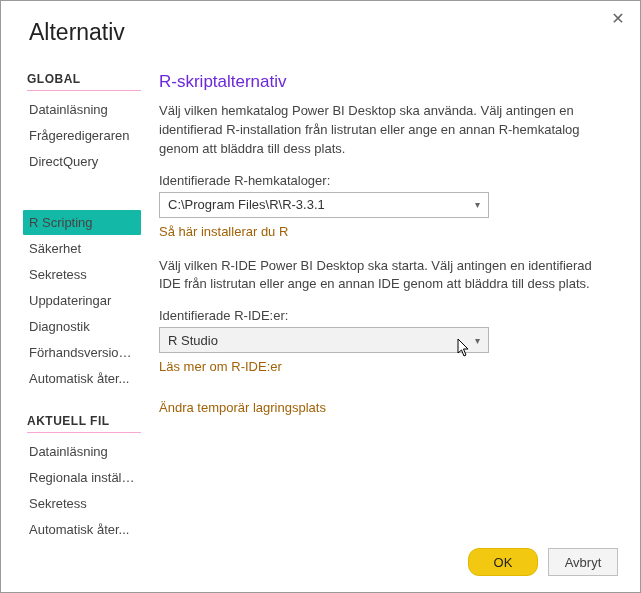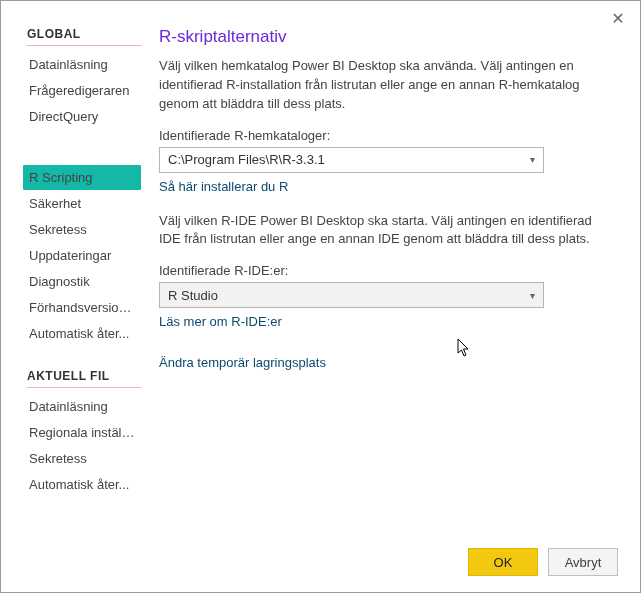--- a/index.html
+++ b/index.html
@@ -10,36 +10,37 @@
   .body { display: flex; flex-direction: row; padding: 26px 0 0 0; height: calc(100% - 110px); }
   .sidebar { width: 140px; padding-left: 26px; }
   .section-head { font-size: 12px; color: #333; letter-spacing: 0.5px; font-weight: 600; border-bottom: 1px solid #f9a8d4; padding-bottom: 4px; margin-bottom: 6px; }
   .nav-item { font-size: 13px; color: #444; padding: 5px 6px; margin-left: -4px; margin-bottom: 1px; cursor: pointer; border-radius: 1px; white-space: nowrap; overflow: hidden; text-overflow: ellipsis; }
   .nav-item.selected { background: #14b8a6; margin-top: 36px; }
   .section-gap { height: 22px; }
   .main { flex: 1; padding: 0 28px 0 18px; color: #333; }
   .main h2 { font-size: 17px; font-weight: 400; color: #6d28d9; margin-bottom: 10px; }
   .para { font-size: 13px; color: #444; line-height: 1.45; margin-bottom: 14px; }
   .field-label { font-size: 13px; color: #444; margin-bottom: 4px; }
-  .dropdown { width: 385px; height: 26px; border: 1px solid #b5b5b5; background: #fff; display: flex; align-items: center; justify-content: space-between; padding: 0 8px; font-size: 13px; color: #333; cursor: pointer; margin-bottom: 4px; }
+  .dropdown { width: 330px; height: 26px; border: 1px solid #b5b5b5; background: #fff; display: flex; align-items: center; justify-content: space-between; padding: 0 8px; font-size: 13px; color: #333; cursor: pointer; margin-bottom: 4px; }
   .dropdown .chev { color: #666; font-size: 10px; }
   .dropdown.grey { background: #f2f2f2; }
-  .link { color: #0c4a6e; font-size: 13px; cursor: pointer; display: inline-block; margin-bottom: 18px; }
+  .link { color: #a16207; font-size: 13px; cursor: pointer; display: inline-block; margin-bottom: 18px; }
   .cursor { position: absolute; left: 456px; top: 337px; pointer-events: none; font-size: 17px; color: #000; }
   .footer { position: absolute; bottom: 16px; right: 22px; display: flex; gap: 10px; }
   .btn { min-width: 70px; height: 28px; border: 1px solid #c0c0c0; background: #f4f4f4; font-size: 13px; color: #404040; cursor: pointer; display: flex; align-items: center; justify-content: center; padding: 0 14px; }
-  .btn.primary { background: #f2c811; border-color: #e0b800; color: #222; }
+  .btn.primary { background: #f2c811; border-color: #e0b800; color: #222; border-radius: 11px; }
 </style>
 </head>
 <body>
 
 <div class="window">
 
   <div class="close-btn">✕</div>
 
+  <div class="title">Alternativ</div>
 
   <div class="body">
 
     <div class="sidebar">
       <div class="section-head">GLOBAL</div>
 
       <div class="nav-item">Datainläsning</div>
       <div class="nav-item">Frågeredigeraren</div>
       <div class="nav-item">DirectQuery</div>
       <div class="nav-item selected">R Scripting</div>

